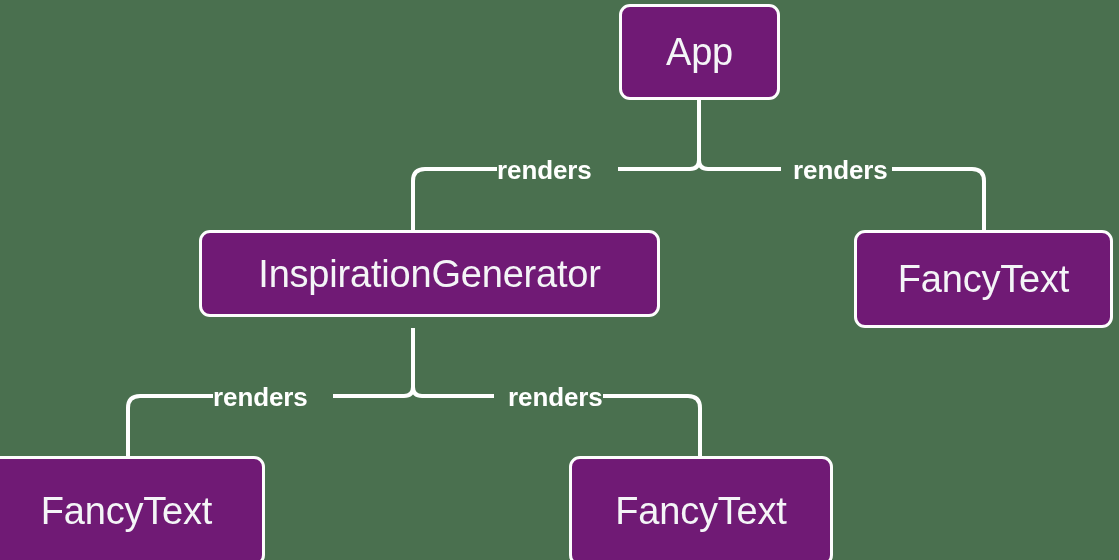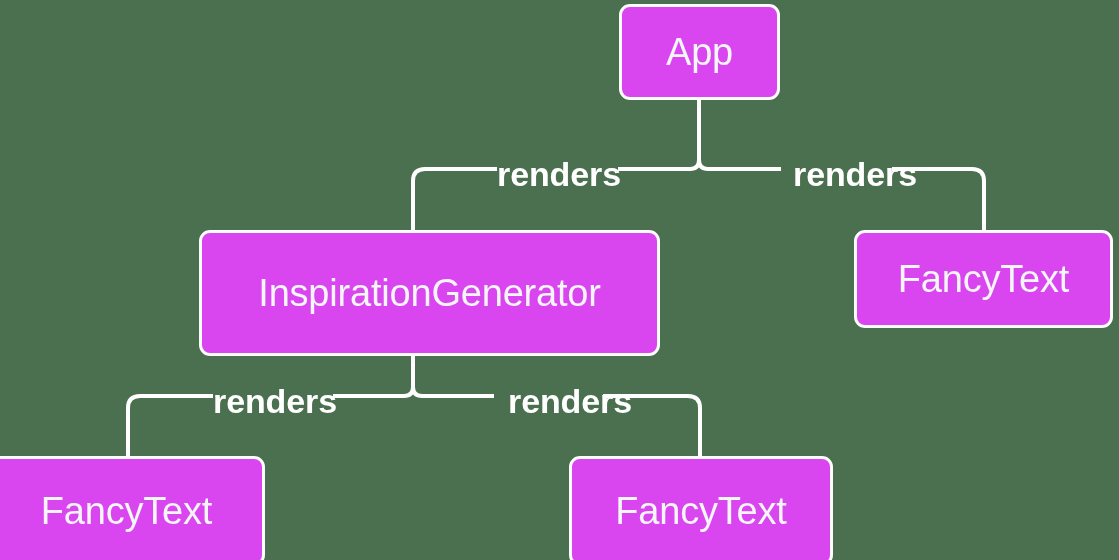--- a/index.html
+++ b/index.html
@@ -22,50 +22,50 @@
   #connector-layer {
     position: absolute;
     left: 0;
     top: 0;
     width: 1119px;
     height: 560px;
   }
   .node-box {
     position: absolute;
     box-sizing: border-box;
-    background: #d946ef;
+    background: #701a75;
     border: 3px solid #fdfdfd;
     border-radius: 11px;
     display: flex;
     align-items: center;
     justify-content: center;
     z-index: 3;
   }
   .node-label {
     color: #f4f5f7;
     font-size: 38px;
     font-weight: 400;
     line-height: 1;
     letter-spacing: -0.2px;
     white-space: nowrap;
   }
   .edge-label {
     position: absolute;
     color: #ffffff;
-    font-size: 34px;
+    font-size: 26px;
     font-weight: 700;
     line-height: 1;
     white-space: nowrap;
     z-index: 4;
     letter-spacing: -0.1px;
   }
 
   
   #node-app           { left: 619px; top: 4px;   width: 161px; height: 96px; }
-  #node-inspiration   { left: 199px; top: 230px; width: 461px; height: 126px; }
+  #node-inspiration   { left: 199px; top: 230px; width: 461px; height: 87px; }
   #node-fancytext-right { left: 854px; top: 230px; width: 259px; height: 98px; }
   #node-fancytext-bottom { left: -12px; top: 456px; width: 277px; height: 110px; }
   #node-copyright     { left: 569px; top: 456px; width: 264px; height: 110px; }
 
   
   #label-app-inspiration  { left: 497px; top: 157px; }
   #label-app-fancytext    { left: 793px; top: 157px; }
   #label-ig-fancytext     { left: 213px; top: 384px; }
   #label-ig-copyright     { left: 508px; top: 384px; }
 </style>

